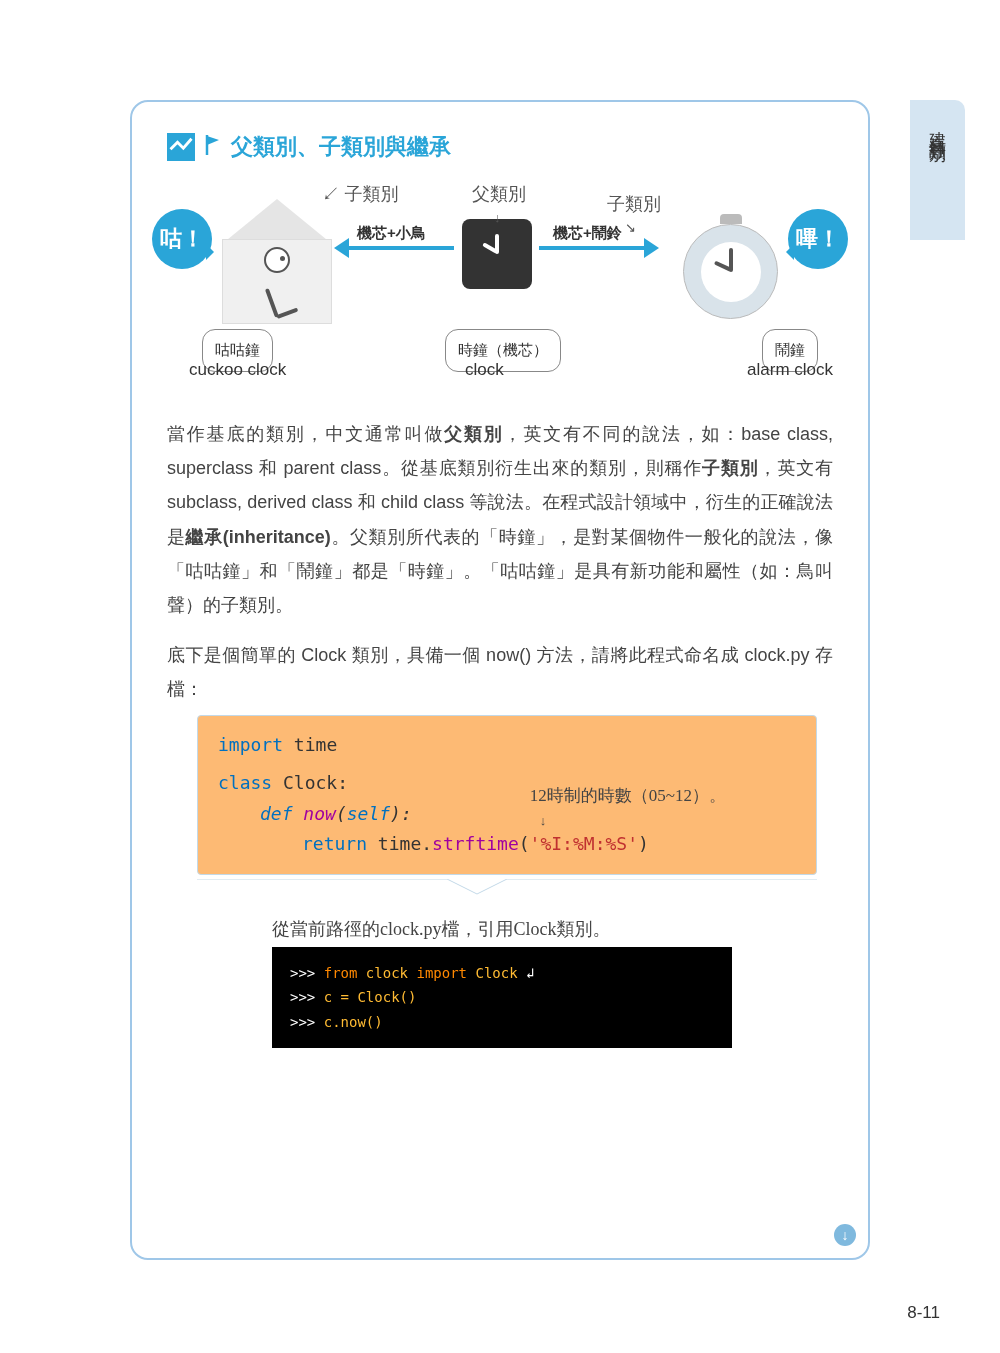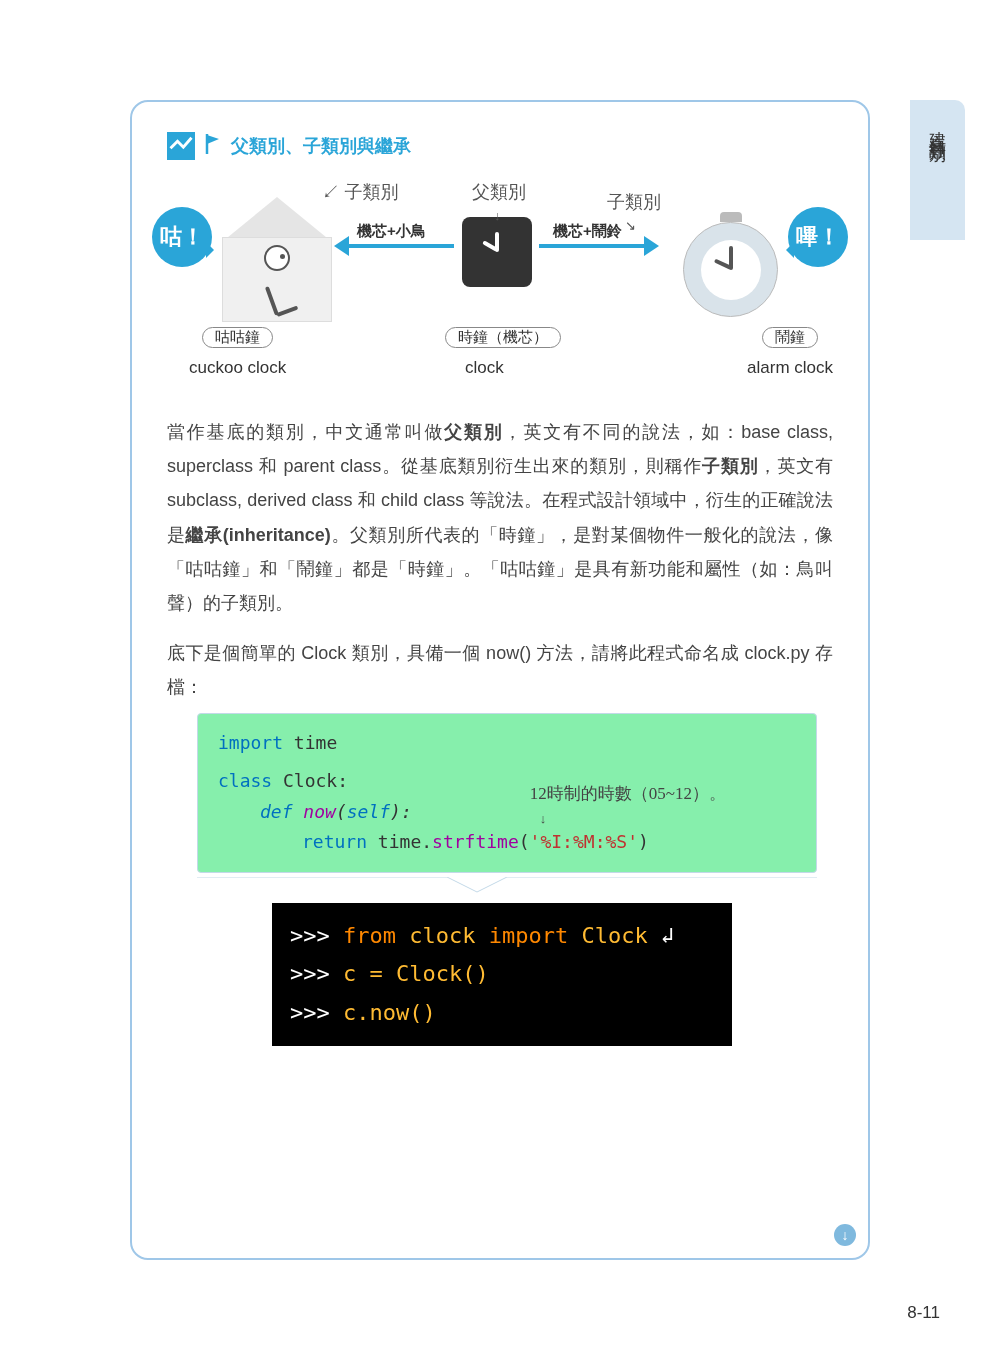--- a/index.html
+++ b/index.html
@@ -52,21 +52,21 @@
     height: 28px;
     background: #2aa5d8;
     color: #fff;
     display: flex;
     align-items: center;
     justify-content: center;
     font-size: 18px;
   }
   .flag-icon svg { width: 16px; height: 20px; }
   .section-title h2 {
-    font-size: 18px;
+    font-size: 22px;
     color: #2aa5d8;
     font-weight: bold;
   }
   .body-text {
     font-size: 18px;
     line-height: 1.9;
     color: #444;
     text-align: justify;
   }
   .diagram {
@@ -264,32 +264,32 @@
     position: absolute;
     font-family: cursive;
     font-size: 18px;
     color: #555;
   }
   .pill {
     position: absolute;
     border: 1px solid #888;
     border-radius: 13px;
     font-size: 15px;
-    padding: 0 12px;
+    padding: 11px 12px;
     background: #fff;
   }
   .en-label {
     position: absolute;
     font-size: 17px;
     color: #333;
   }
   .code-box {
     border: 1px solid #c3d9e8;
     border-radius: 4px;
-    background: #86efac;
+    background: #fdba74;
     font-family: Consolas, monospace;
     font-size: 18px;
     padding: 14px 20px;
     margin: 8px 0 4px 30px;
     width: 620px;
     position: relative;
     line-height: 1.7;
   }
   .code-box .kw { color: #0070c0; }
   .code-box .fn { color: #a000a0; }
@@ -308,21 +308,21 @@
     color: #444;
   }
   .terminal-wrap {
     margin: 6px 0 0 105px;
     width: 460px;
   }
   .terminal {
     background: #000;
     color: #fff;
     font-family: Consolas, monospace;
-    font-size: 22px;
+    font-size: 14px;
     padding: 14px 18px;
     line-height: 1.75;
     position: relative;
   }
   .terminal .prompt { color: #fff; }
   .terminal .tkw { color: #ff8800; }
   .terminal .tcmd { color: #ffbb33; }
   .term-annot {
     font-family: cursive;
     font-size: 18px;
@@ -447,20 +447,21 @@
       <div style="font-size:13px; margin-left:10px;">↓</div>
     </div>
   </div>
   <div class="code-tail">
     <svg viewBox="0 0 620 20" preserveAspectRatio="none">
       <path d="M0 0 L250 0 L280 15 L310 0 L620 0" stroke="#c3d9e8" stroke-width="1" fill="none"></path>
     </svg>
   </div>
 
 
+  <div class="term-annot" style="margin-top:18px;">從當前路徑的clock.py檔，引用Clock類別。</div>
   <div class="terminal-wrap">
     <div class="terminal">
       <div><span class="prompt">&gt;&gt;&gt; </span><span class="tkw">from</span><span class="tcmd"> clock </span><span class="tkw">import</span><span class="tcmd"> Clock</span> <span style="color:#fff;">↲</span></div>
       <div><span class="prompt">&gt;&gt;&gt; </span><span class="tcmd">c = Clock()</span></div>
       <div><span class="prompt">&gt;&gt;&gt; </span><span class="tcmd">c.now()</span></div>
     </div>
   </div>
 
   <div class="page-down">↓</div>
 </div>

